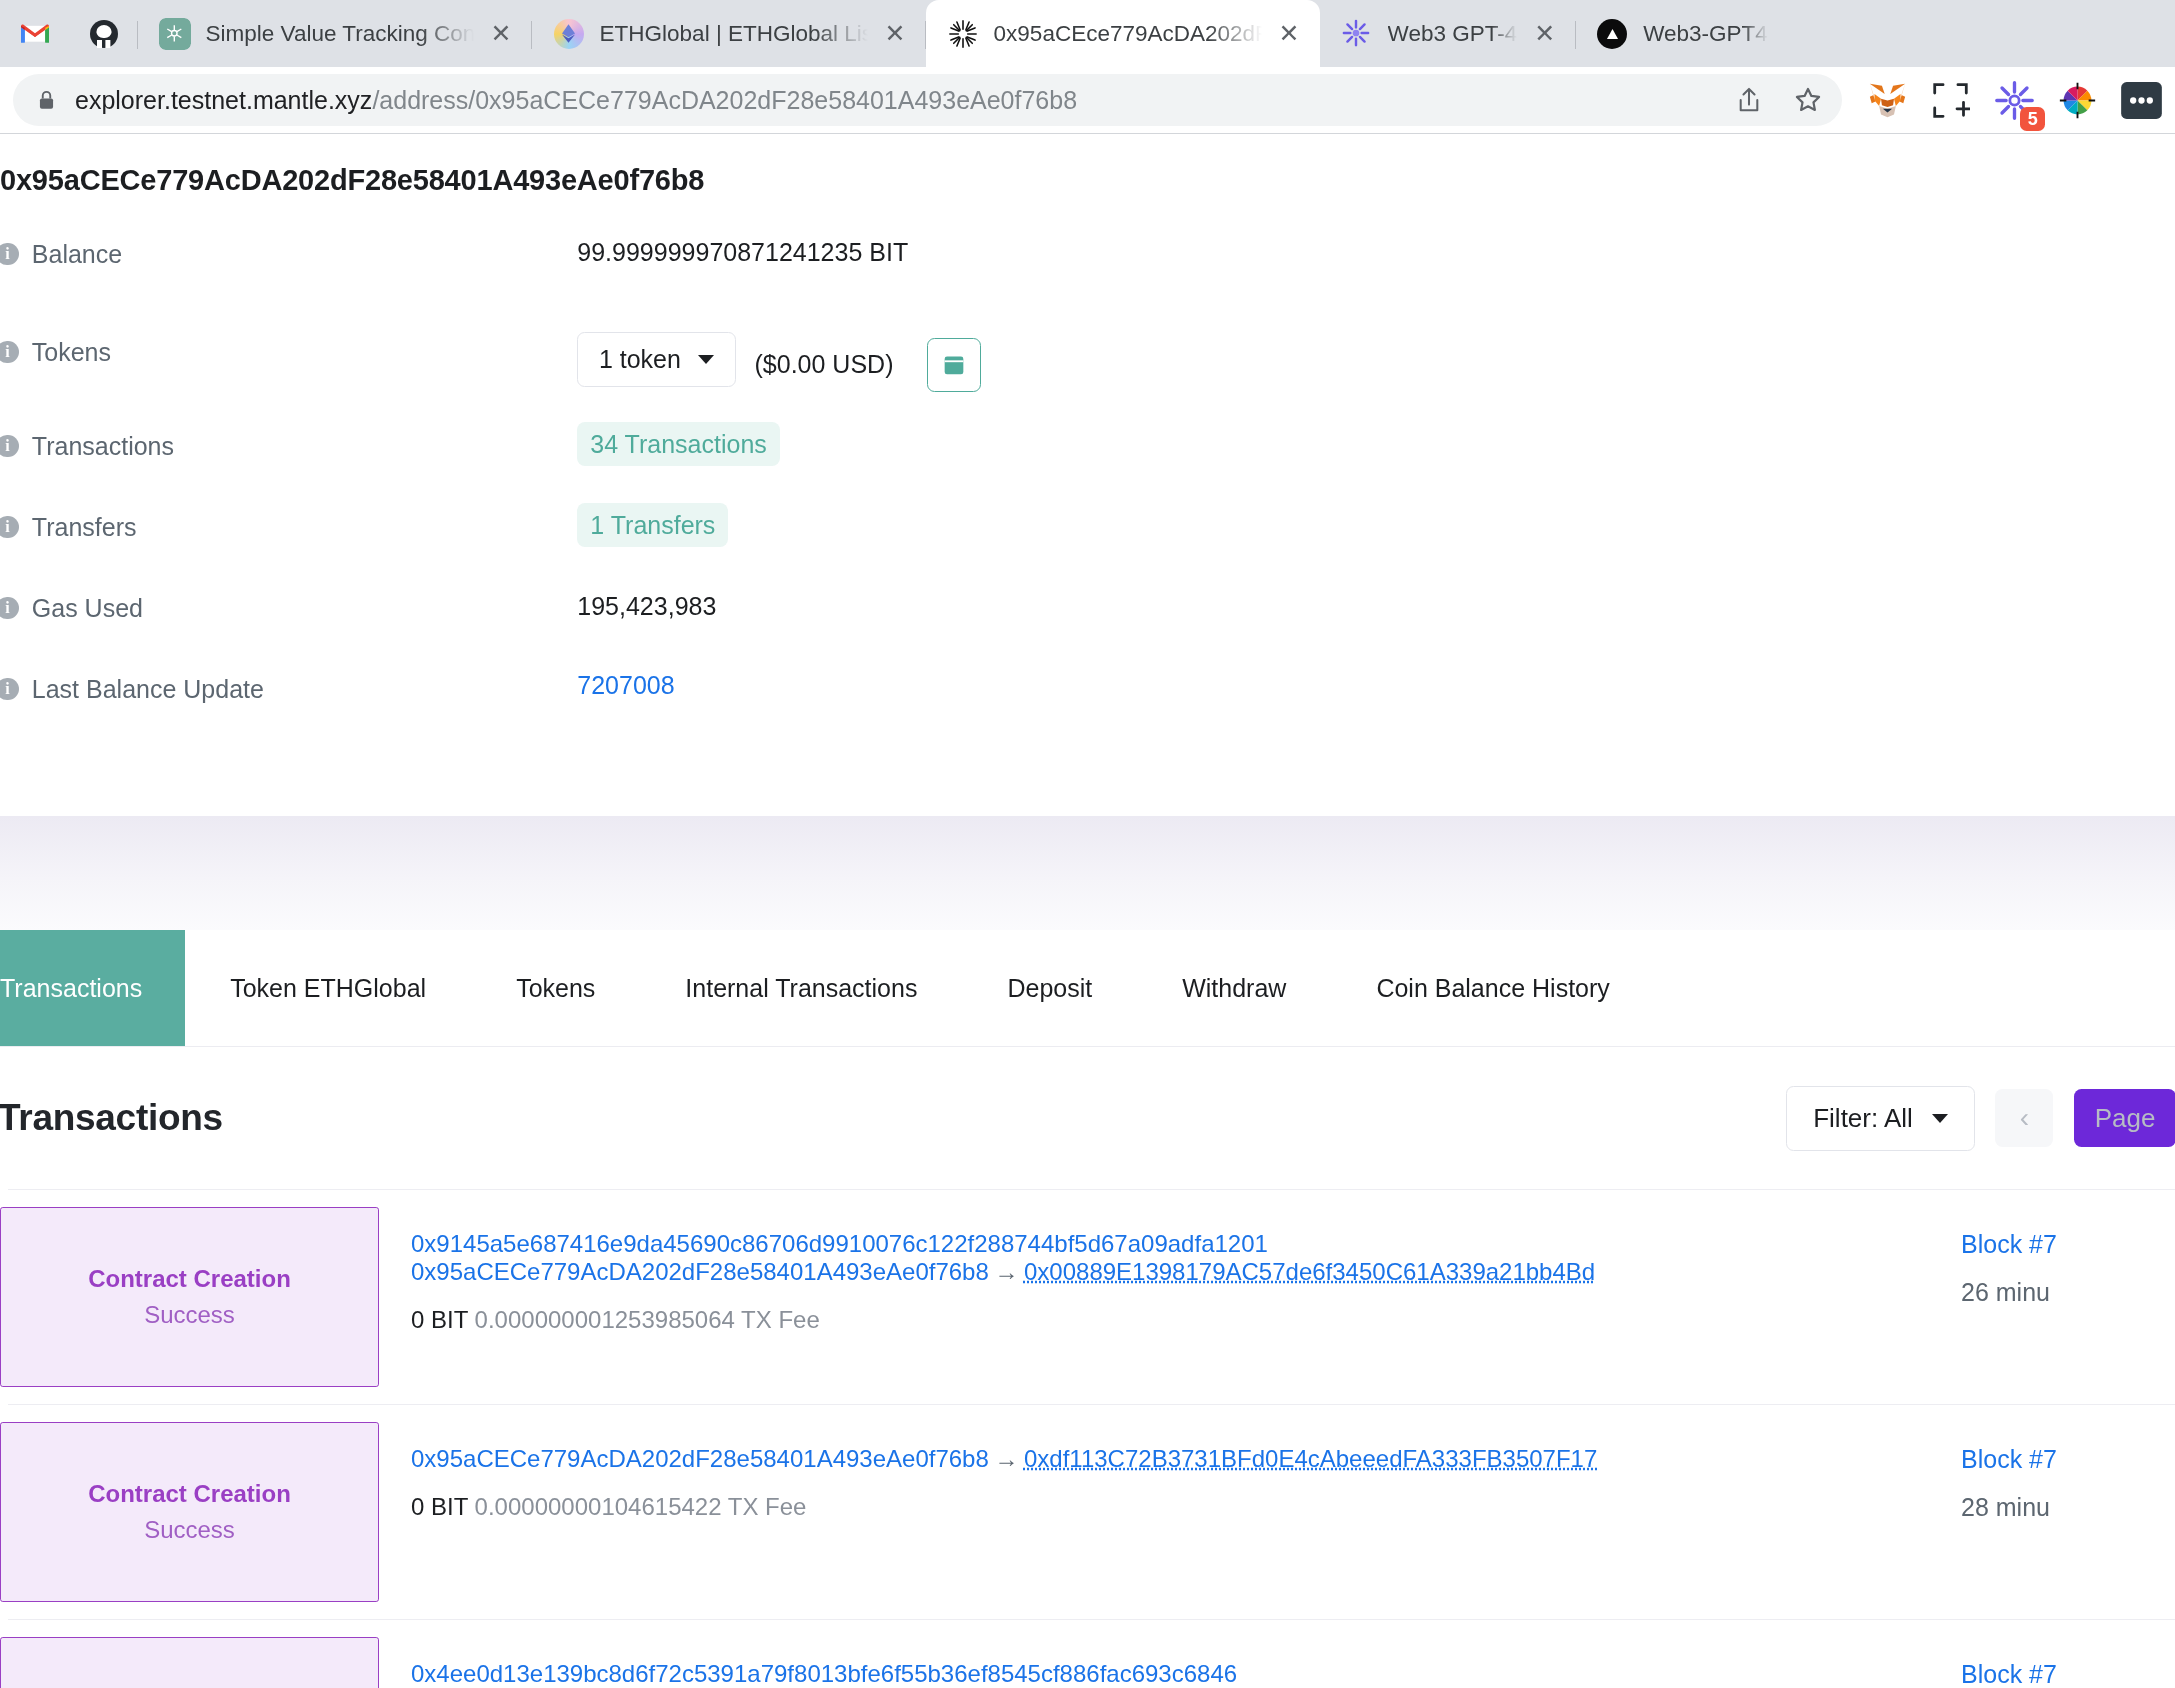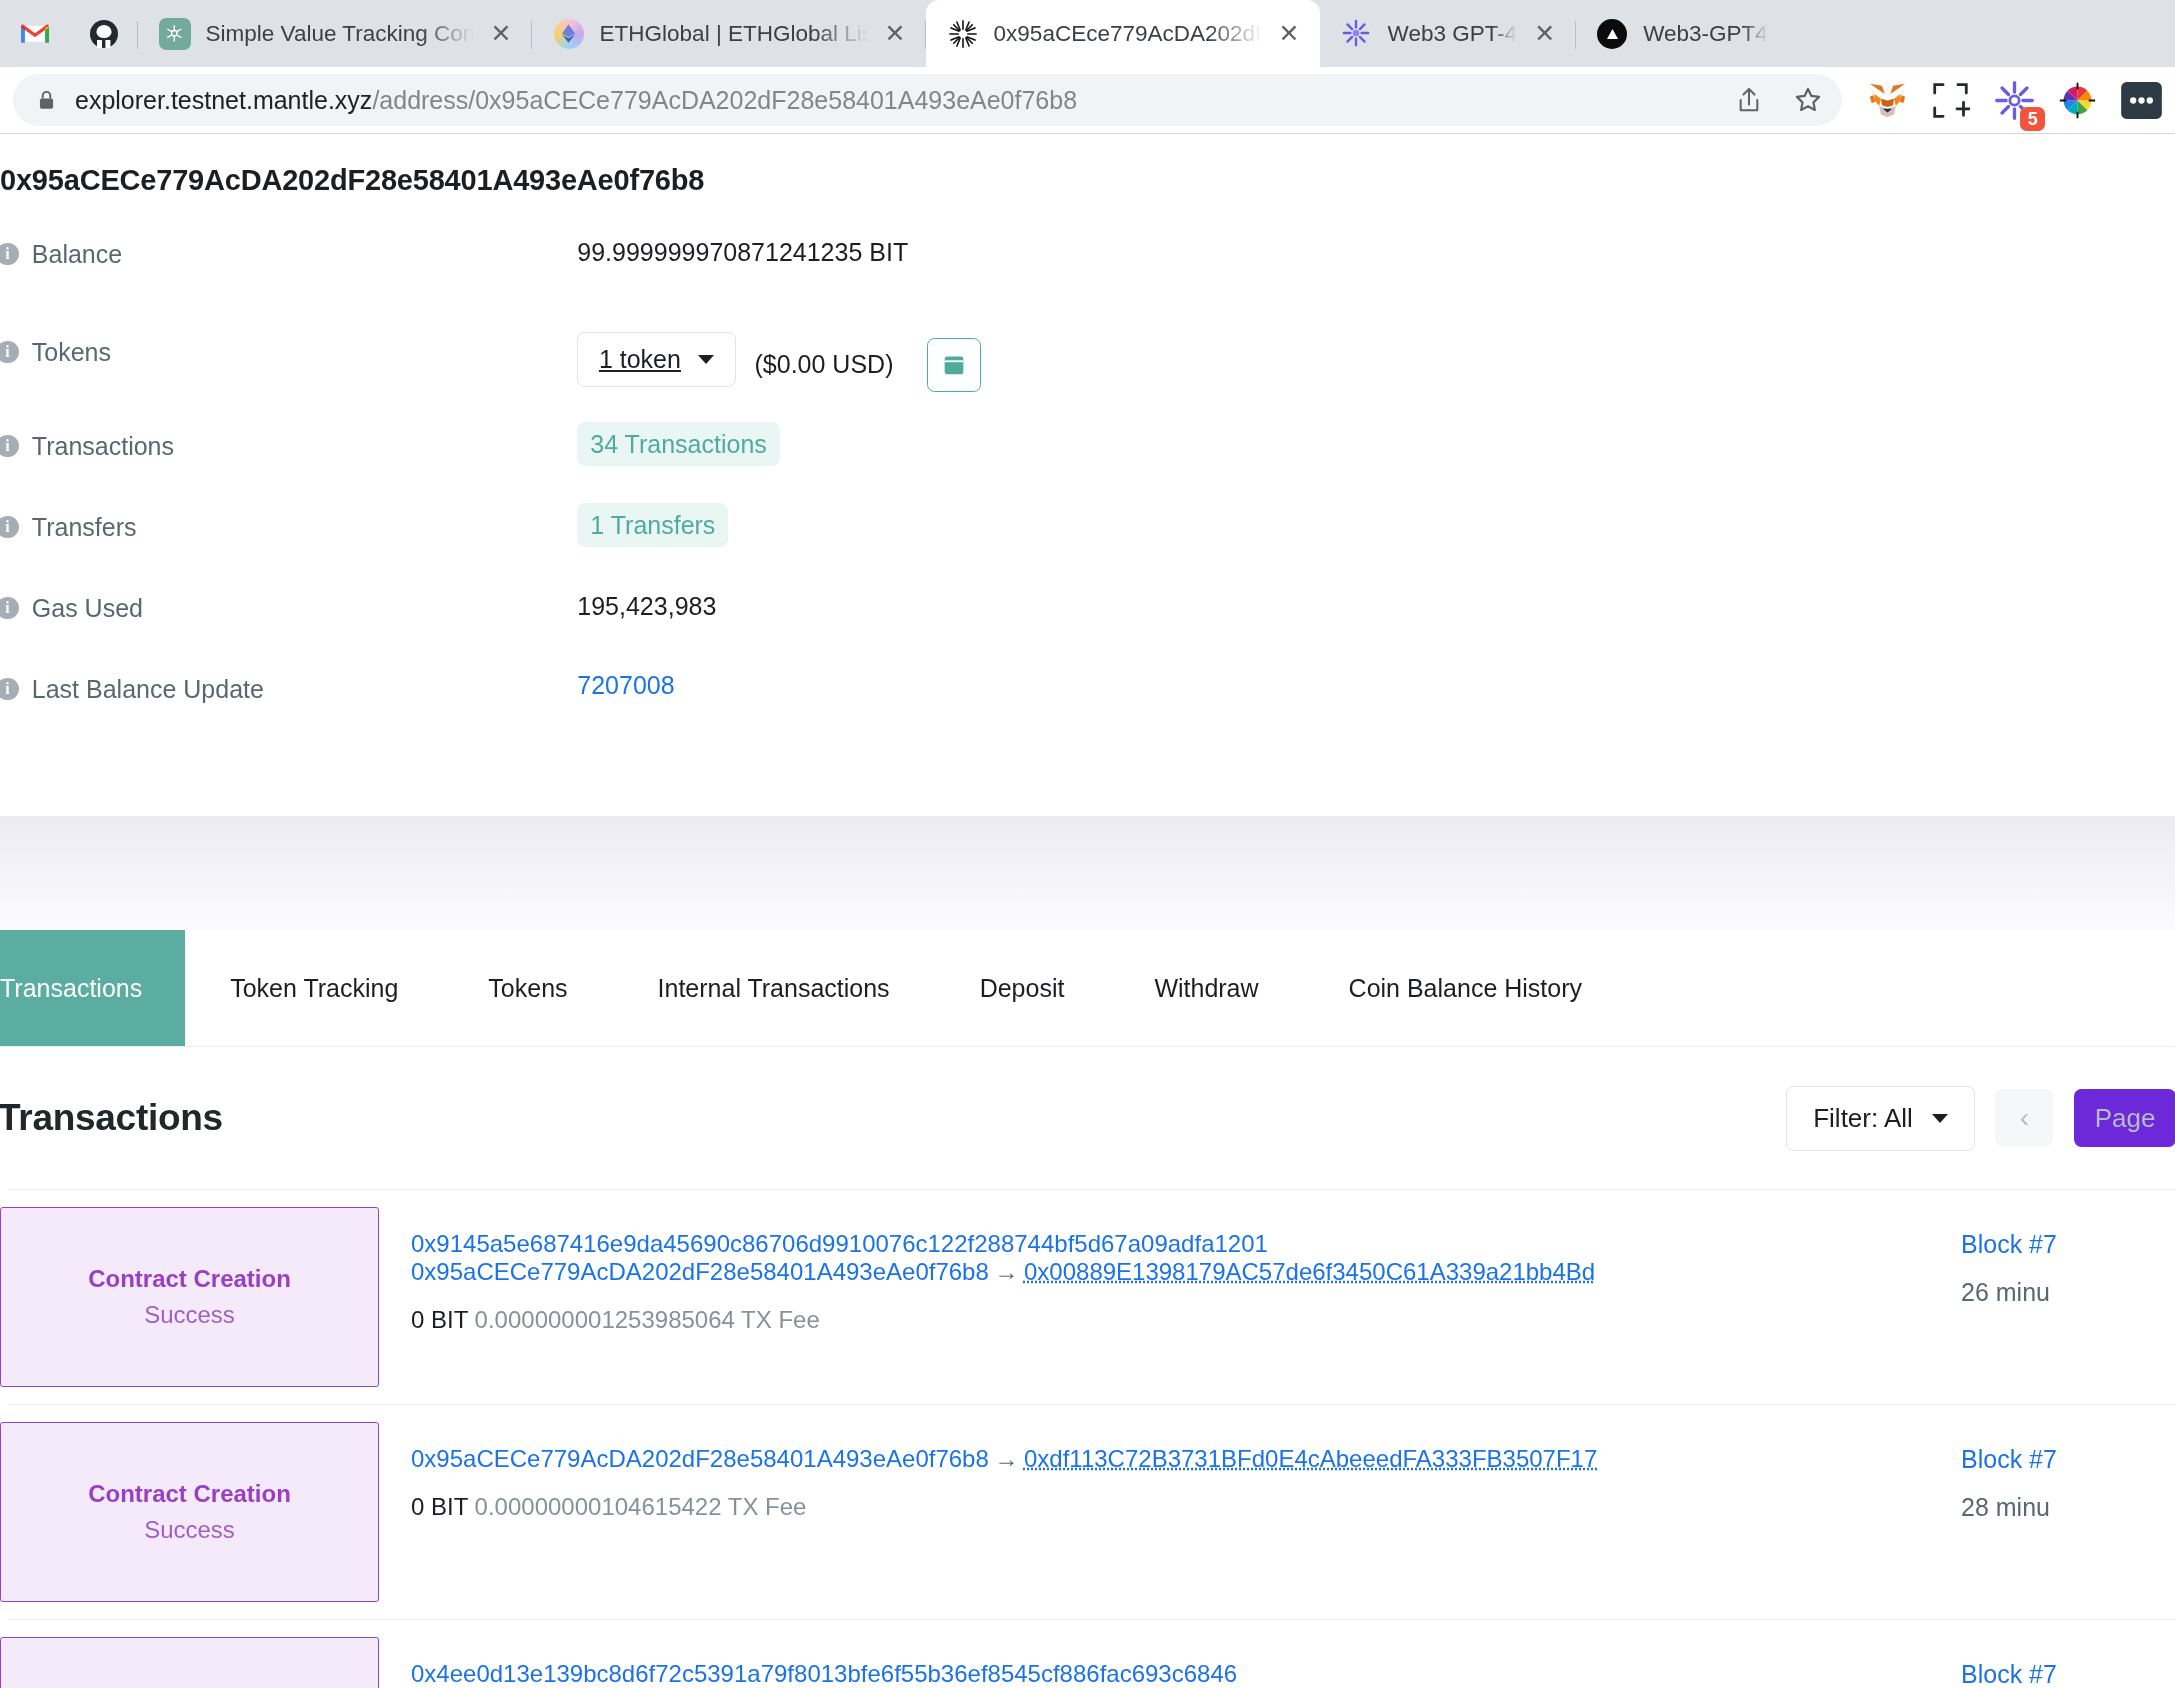--- a/index.html
+++ b/index.html
@@ -230,21 +230,20 @@
     display: inline-flex;
     align-items: center;
     gap: 17px;
     border: 0.9px solid #e2e4ea;
     border-radius: 7.5px;
     padding: 12px 20.6px;
     font-size: 25px;
     color: #1c1e21;
     background: #fff;
     margin-top: -11.2px;
-    text-decoration: underline;
   }
   .caret { width: 0; height: 0; border-left: 8.4px solid transparent;
            border-right: 8.4px solid transparent; border-top: 9.4px solid #1c1e21; }
   .usd-text { font-size: 25px; color: #1c1e21; margin-left: 19px; }
   .wallet-btn {
     width: 54px; height: 54px; margin-left: 34px;
     border: 0.9px solid #4fab9b; border-radius: 7.5px;
     display: inline-flex; align-items: center; justify-content: center;
     background: #fff; vertical-align: middle;
   }
@@ -626,21 +625,21 @@
         </div>
       </div>
 
     </div>
   </div>
 
   <div class="band"></div>
 
   <div class="tabs-nav">
     <div class="page-tab active">Transactions</div>
-    <div class="page-tab">Token Tracking</div>
+    <div class="page-tab">Token ETHGlobal</div>
     <div class="page-tab">Tokens</div>
     <div class="page-tab">Internal Transactions</div>
     <div class="page-tab">Deposit</div>
     <div class="page-tab">Withdraw</div>
     <div class="page-tab">Coin Balance History</div>
   </div>
 
   <div class="content-pad">
 
     <div class="section-row">

